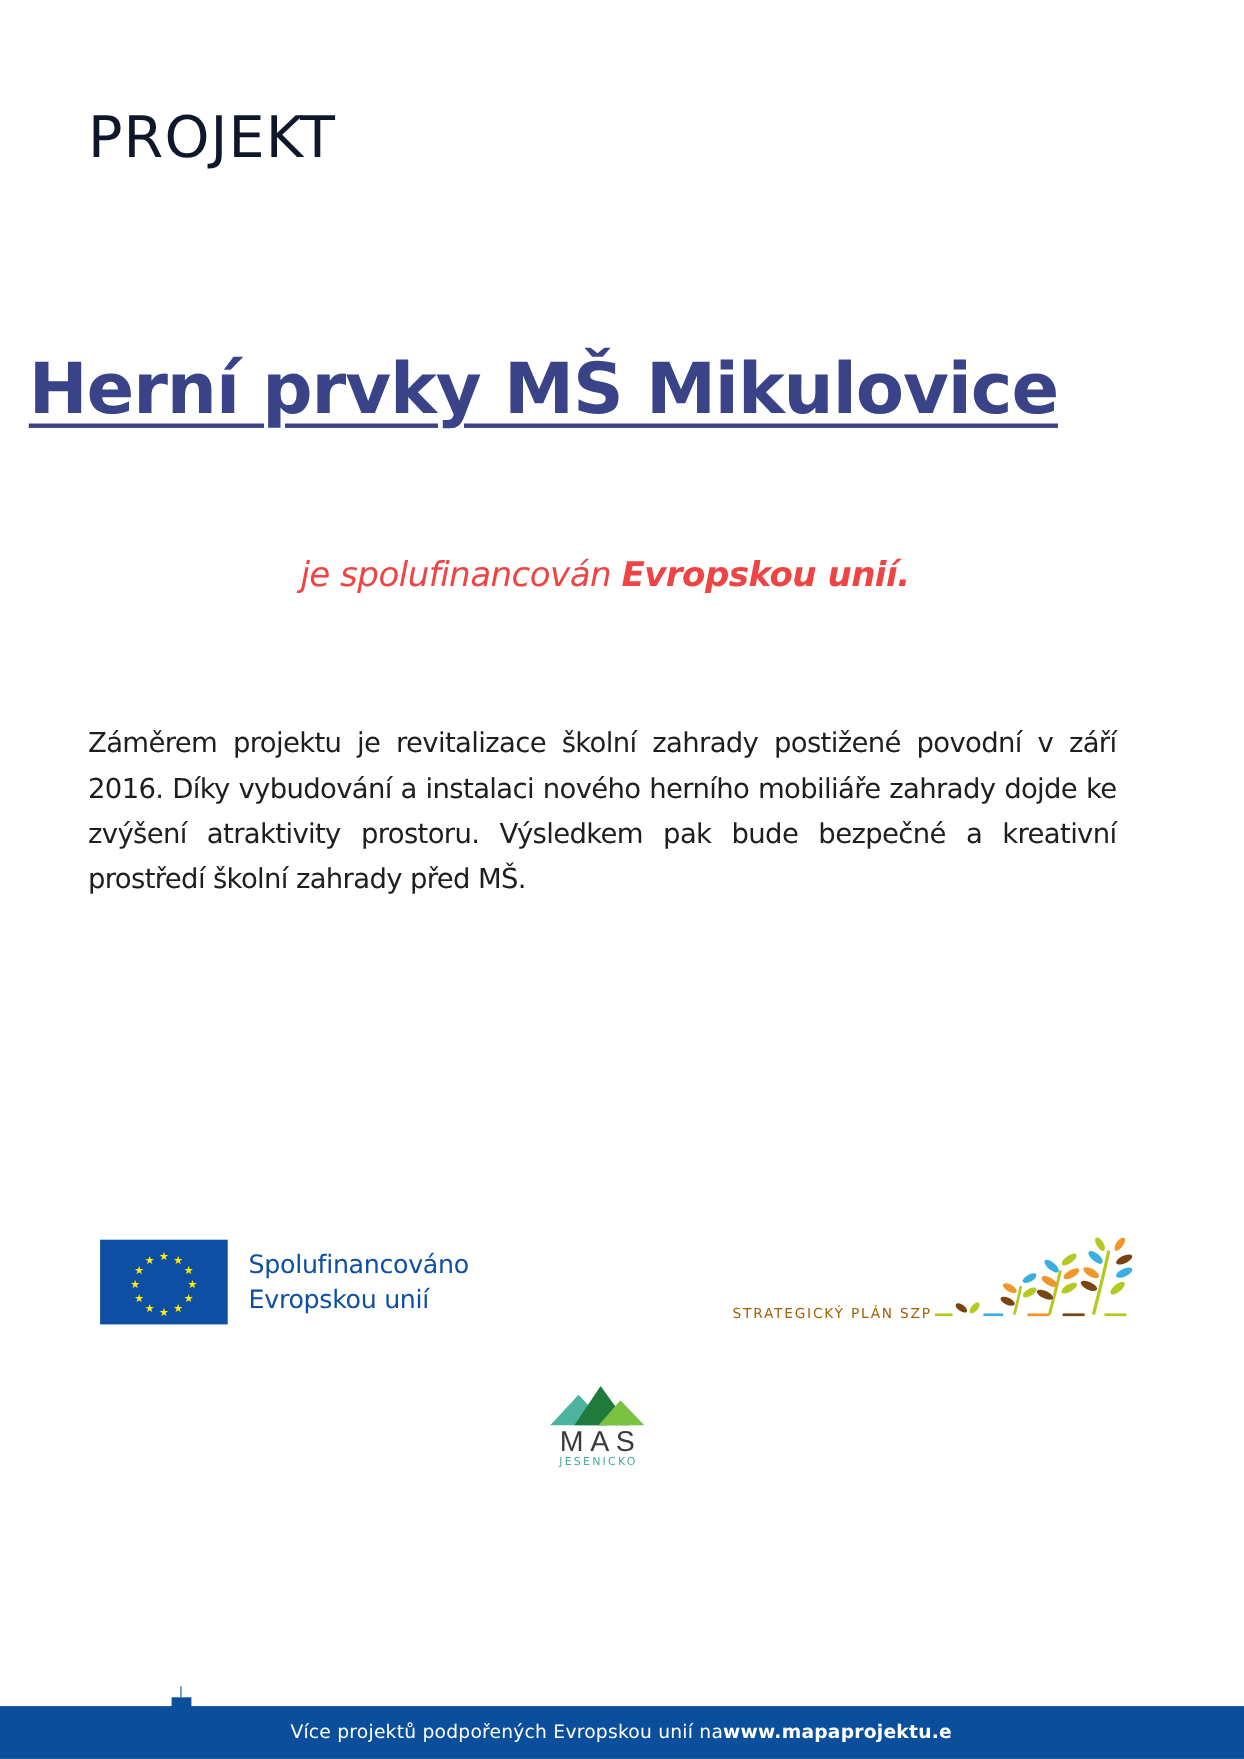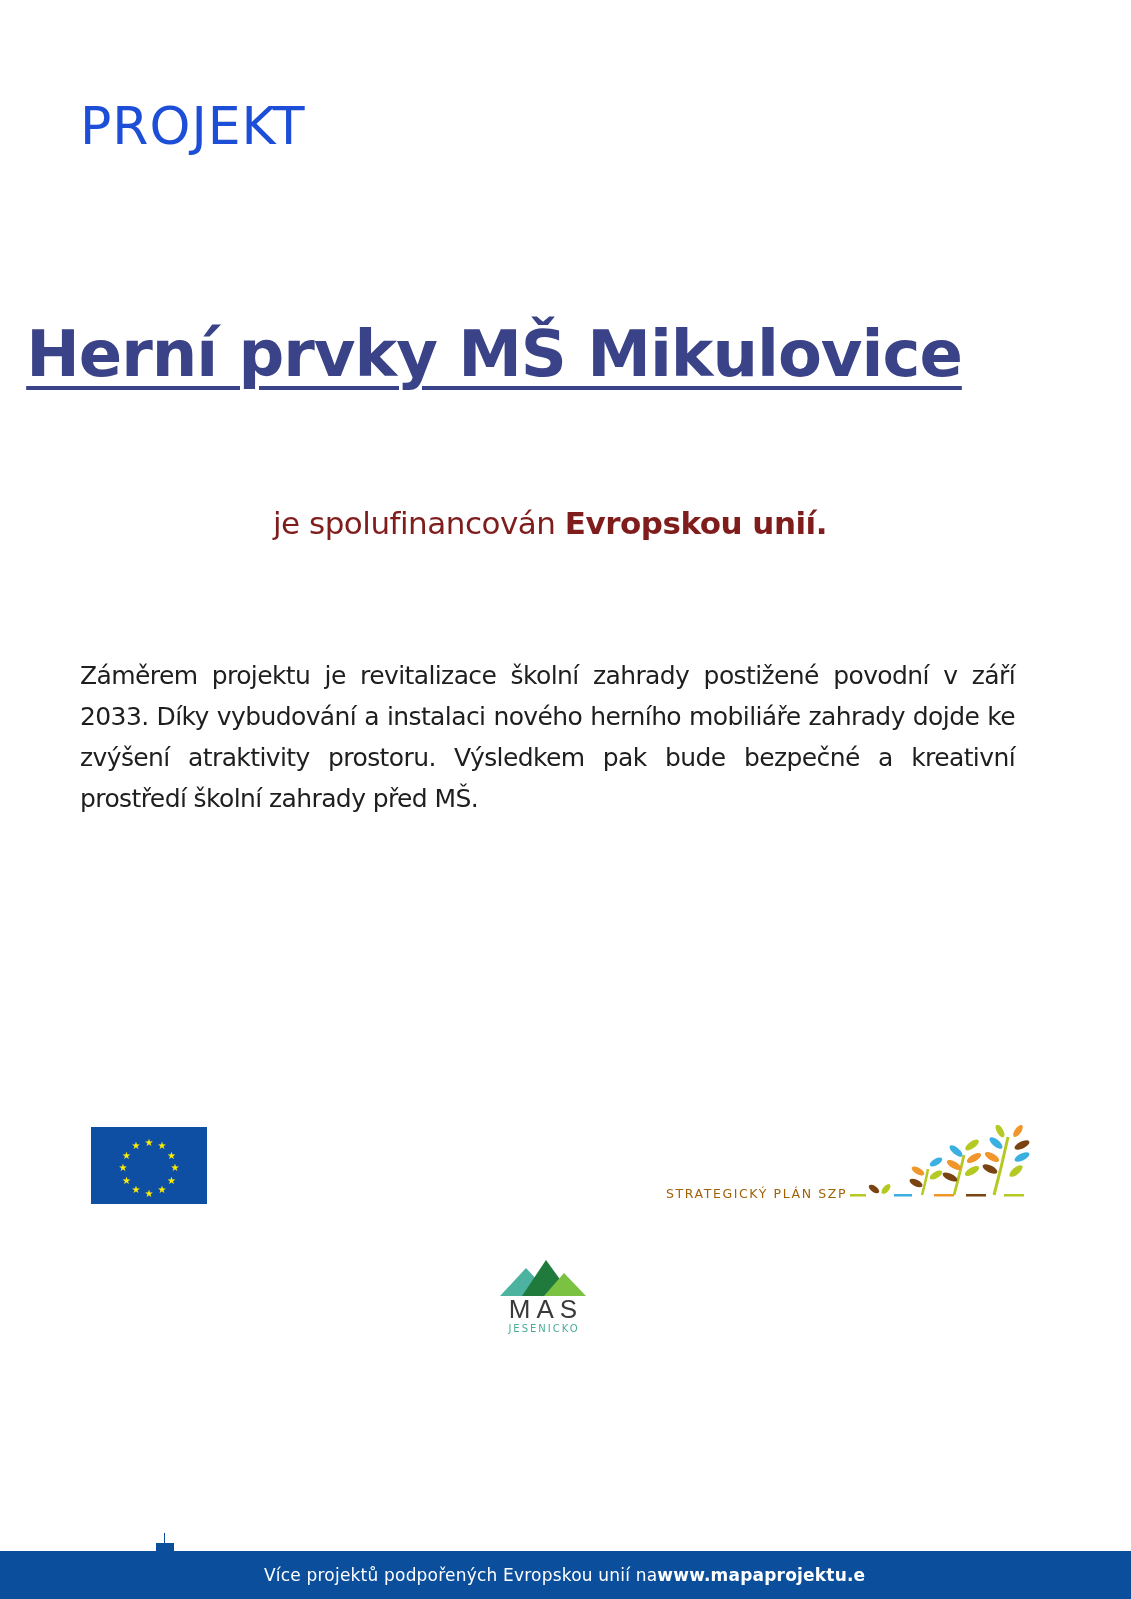--- a/index.html
+++ b/index.html
@@ -1,21 +1,21 @@
 <!DOCTYPE html>
 <html><head>
   <meta charset="utf-8">
   <style>
     html, body { margin: 0; padding: 0; background: #ffffff; }
     body { width: 1131px; height: 1599px; position: relative; overflow: hidden; font-family: "Liberation Sans", sans-serif; }
     .abs { position: absolute; }
-    .heading-small { left: 80px; top: 100px; font-family: "DejaVu Sans", sans-serif; font-size: 52px; color: #1d4ed8; letter-spacing: 1px; line-height: 1; }
+    .heading-small { left: 80px; top: 100px; font-family: "DejaVu Sans", sans-serif; font-size: 52px; color: #0f172a; letter-spacing: 1px; line-height: 1; }
     .title { left: 0; width: 988px; top: 322px; text-align: center; font-family: "DejaVu Sans", sans-serif; font-weight: bold; font-size: 64px; color: #3a4288; line-height: 1; letter-spacing: -1px; }
     .title span { text-decoration: underline; text-decoration-thickness: 4px; text-underline-offset: 10px; }
-    .subtitle { left: 0; width: 1100px; top: 505px; text-align: center; font-family: "DejaVu Sans", sans-serif; font-size: 31px; color: #7f1d1d; letter-spacing: -0.5px; }
+    .subtitle { left: 0; width: 1100px; top: 505px; text-align: center; font-family: "DejaVu Sans", sans-serif; font-size: 31px; color: #ef4444; letter-spacing: -0.5px; font-style: italic; }
     .subtitle b { font-weight: bold; }
     .body-text { left: 80px; width: 935px; top: 655px; font-family: "DejaVu Sans", sans-serif; font-size: 25px; line-height: 41px; color: #1e1e1e; text-align: justify; letter-spacing: -0.6px; }
 
     .eu-logo { left: 91px; top: 1127px; width: 380px; height: 77px; display: flex; align-items: center; }
     .eu-flag { width: 116px; height: 77px; background: #0e4fa3; position: relative; flex-shrink: 0; }
     .eu-text { margin-left: 19px; color: #0e4fa3; font-family: "DejaVu Sans", sans-serif; font-size: 23px; line-height: 32px; letter-spacing: -0.3px; }
 
     .szp-logo { left: 666px; top: 1125px; width: 370px; height: 80px; }
     .szp-text { position: absolute; left: 0; top: 61px; font-family: "DejaVu Sans", sans-serif; font-size: 12.5px; letter-spacing: 1.6px; color: #a16207; }
     .szp-art { position: absolute; left: 184px; top: 0; }
@@ -36,40 +36,44 @@
 <div class="abs heading-small">PROJEKT</div>
 
 <div class="abs title">
   <span>Herní prvky MŠ Mikulovice</span>
 </div>
 
 <div class="abs subtitle">
   <span>je spolufinancován </span><b>Evropskou unií.</b>
 </div>
 
-<div class="abs body-text">Záměrem projektu je revitalizace školní zahrady postižené povodní v září 2033. Díky vybudování a instalaci nového herního mobiliáře zahrady dojde ke zvýšení atraktivity prostoru. Výsledkem pak bude bezpečné a kreativní prostředí školní zahrady před MŠ.</div>
+<div class="abs body-text">Záměrem projektu je revitalizace školní zahrady postižené povodní v září 2016. Díky vybudování a instalaci nového herního mobiliáře zahrady dojde ke zvýšení atraktivity prostoru. Výsledkem pak bude bezpečné a kreativní prostředí školní zahrady před MŠ.</div>
 
 <div class="abs eu-logo">
   <div class="eu-flag">
     <svg width="116" height="77" viewBox="0 0 116 77">
       <g fill="#ffed00" font-family="DejaVu Sans, sans-serif" font-size="10" text-anchor="middle">
         <text x="58" y="18.5">★</text>
         <text x="71" y="22">★</text>
         <text x="80.5" y="31.5">★</text>
         <text x="84" y="44">★</text>
         <text x="80.5" y="56.5">★</text>
         <text x="71" y="66">★</text>
         <text x="58" y="69.5">★</text>
         <text x="45" y="66">★</text>
         <text x="35.5" y="56.5">★</text>
         <text x="32" y="44">★</text>
         <text x="35.5" y="31.5">★</text>
         <text x="45" y="22">★</text>
       </g>
     </svg>
+  </div>
+  <div class="eu-text">
+    <div>Spolufinancováno</div>
+    <div>Evropskou unií</div>
   </div>
 </div>
 
 <div class="abs szp-logo">
   <div class="szp-text">STRATEGICKÝ PLÁN SZP</div>
   <svg class="szp-art" width="186" height="80" viewBox="0 0 186 80">
 
     <rect x="0" y="69" width="16" height="2.5" fill="#b5c923"></rect>
     <rect x="44" y="69" width="18" height="2.5" fill="#3ab0e0"></rect>
     <rect x="84" y="69" width="20" height="2.5" fill="#f0962b"></rect>

